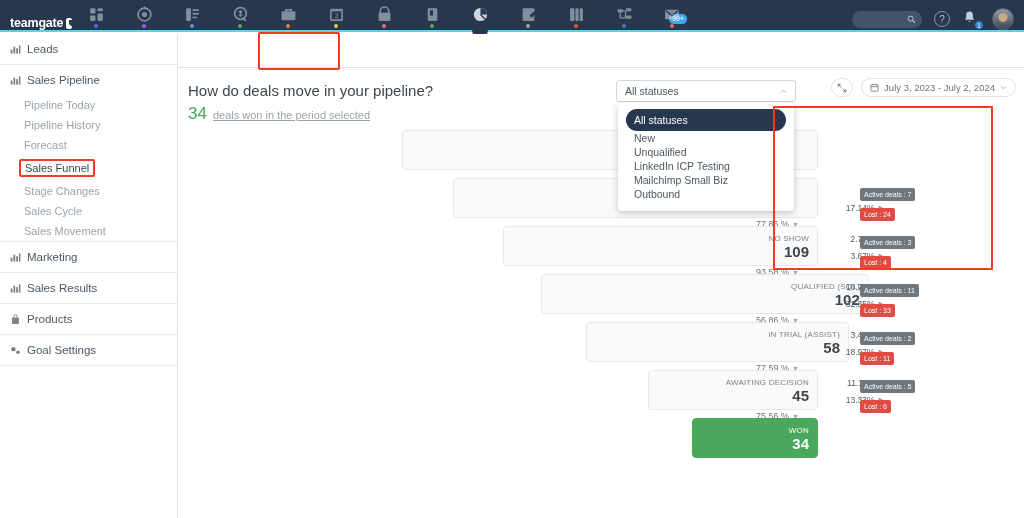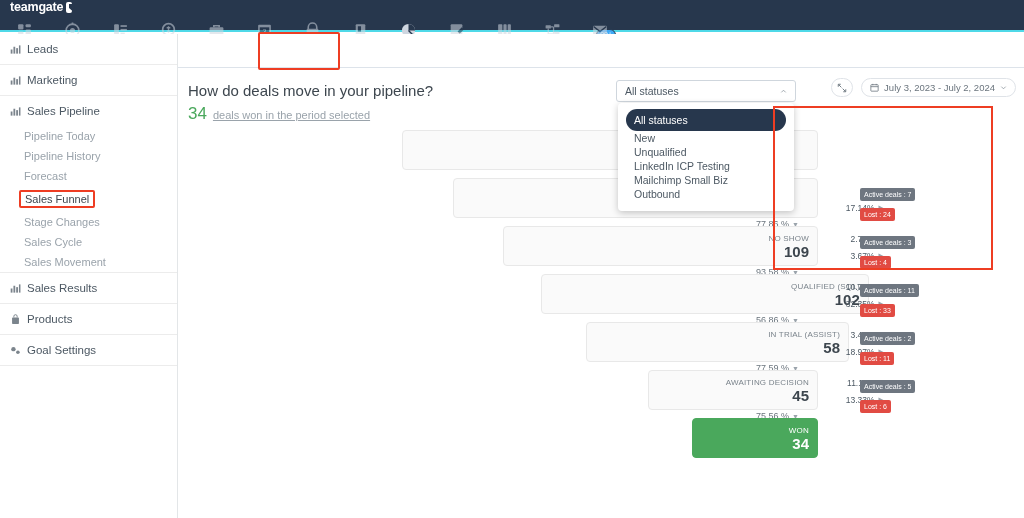--- a/index.html
+++ b/index.html
@@ -8,23 +8,22 @@
     font-family: "Liberation Sans", sans-serif;
     background: #ffffff;
     overflow: hidden;
   }
 
   
   .topnav {
     position: absolute; top: 0; left: 0;
     width: 1024px; height: 32px;
     background: #27374d;
-    display: flex; align-items: flex-start;
+    display: flex; align-items: flex-end;
     border-bottom: 2px solid #4fd9e8;
-    flex-direction: column;
   }
   .brand {
     display: flex; align-items: center; gap: 3px;
     padding-left: 10px; width: 72px;
   }
   .brand-text {
     color: #ffffff; font-size: 12.5px; font-weight: bold;
     letter-spacing: -0.2px;
   }
   .brand-mark {
@@ -400,40 +399,40 @@
       </div>
     </div>
     <div class="side-group">
       <div class="side-main">
         <svg class="ico" viewBox="0 0 16 16" fill="#7b848c">
           <rect x="1" y="8" width="2.6" height="6"></rect>
           <rect x="5" y="4" width="2.6" height="10"></rect>
           <rect x="9" y="6" width="2.6" height="8"></rect>
           <rect x="13" y="2" width="2.2" height="12"></rect>
         </svg>
-        <span>Marketing</span>
-      </div>
+        <span>Sales Pipeline</span>
+      </div>
+      <div class="side-sub"><span>Pipeline Today</span></div>
+      <div class="side-sub"><span>Pipeline History</span></div>
+      <div class="side-sub"><span>Forecast</span></div>
+      <div class="side-sub hl"><span class="hl-box">Sales Funnel</span></div>
+      <div class="side-sub"><span>Stage Changes</span></div>
+      <div class="side-sub"><span>Sales Cycle</span></div>
+      <div class="side-sub"><span>Sales Movement</span></div>
     </div>
     <div class="side-group">
       <div class="side-main">
         <svg class="ico" viewBox="0 0 16 16" fill="#7b848c">
           <rect x="1" y="8" width="2.6" height="6"></rect>
           <rect x="5" y="4" width="2.6" height="10"></rect>
           <rect x="9" y="6" width="2.6" height="8"></rect>
           <rect x="13" y="2" width="2.2" height="12"></rect>
         </svg>
-        <span>Sales Pipeline</span>
-      </div>
-      <div class="side-sub"><span>Pipeline Today</span></div>
-      <div class="side-sub"><span>Pipeline History</span></div>
-      <div class="side-sub"><span>Forecast</span></div>
-      <div class="side-sub hl"><span class="hl-box">Sales Funnel</span></div>
-      <div class="side-sub"><span>Stage Changes</span></div>
-      <div class="side-sub"><span>Sales Cycle</span></div>
-      <div class="side-sub"><span>Sales Movement</span></div>
+        <span>Marketing</span>
+      </div>
     </div>
     <div class="side-group">
       <div class="side-main">
         <svg class="ico" viewBox="0 0 16 16" fill="#7b848c">
           <rect x="1" y="8" width="2.6" height="6"></rect>
           <rect x="5" y="4" width="2.6" height="10"></rect>
           <rect x="9" y="6" width="2.6" height="8"></rect>
           <rect x="13" y="2" width="2.2" height="12"></rect>
         </svg>
         <span>Sales Results</span>

